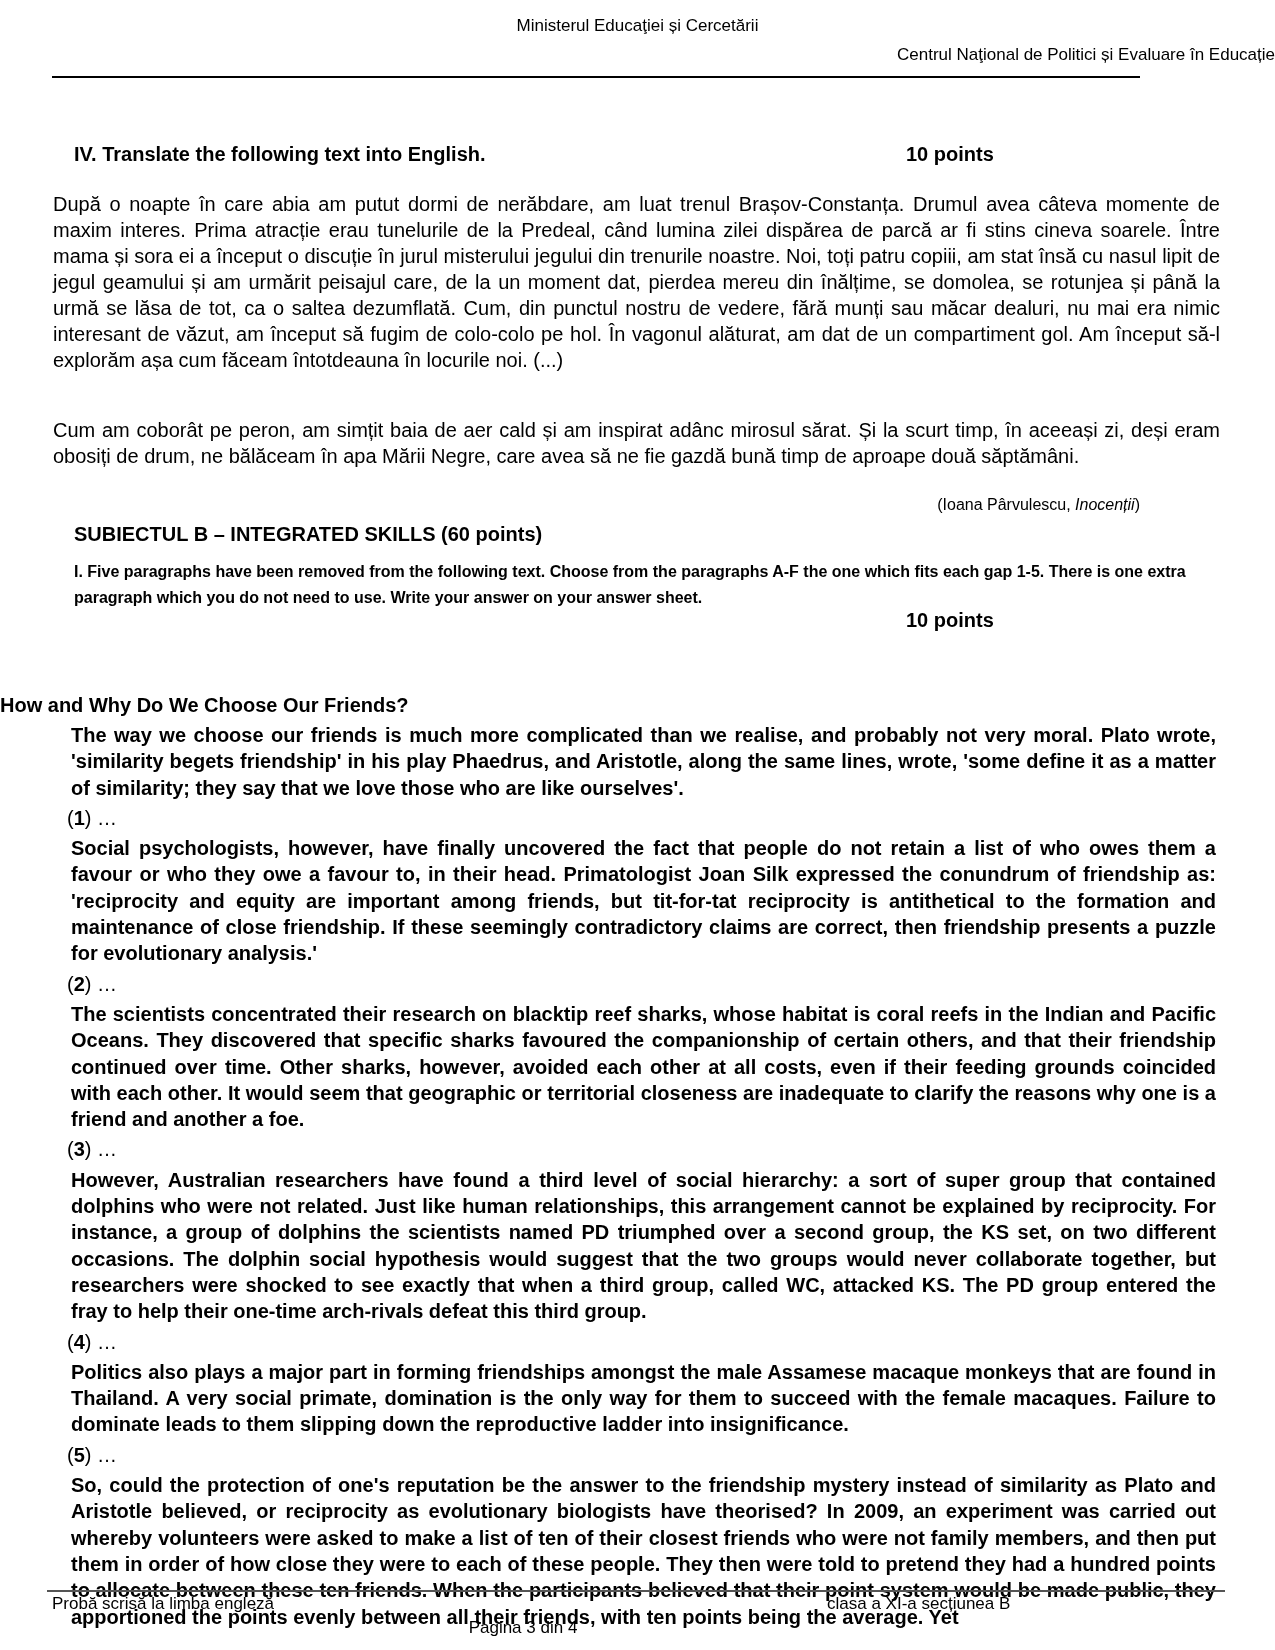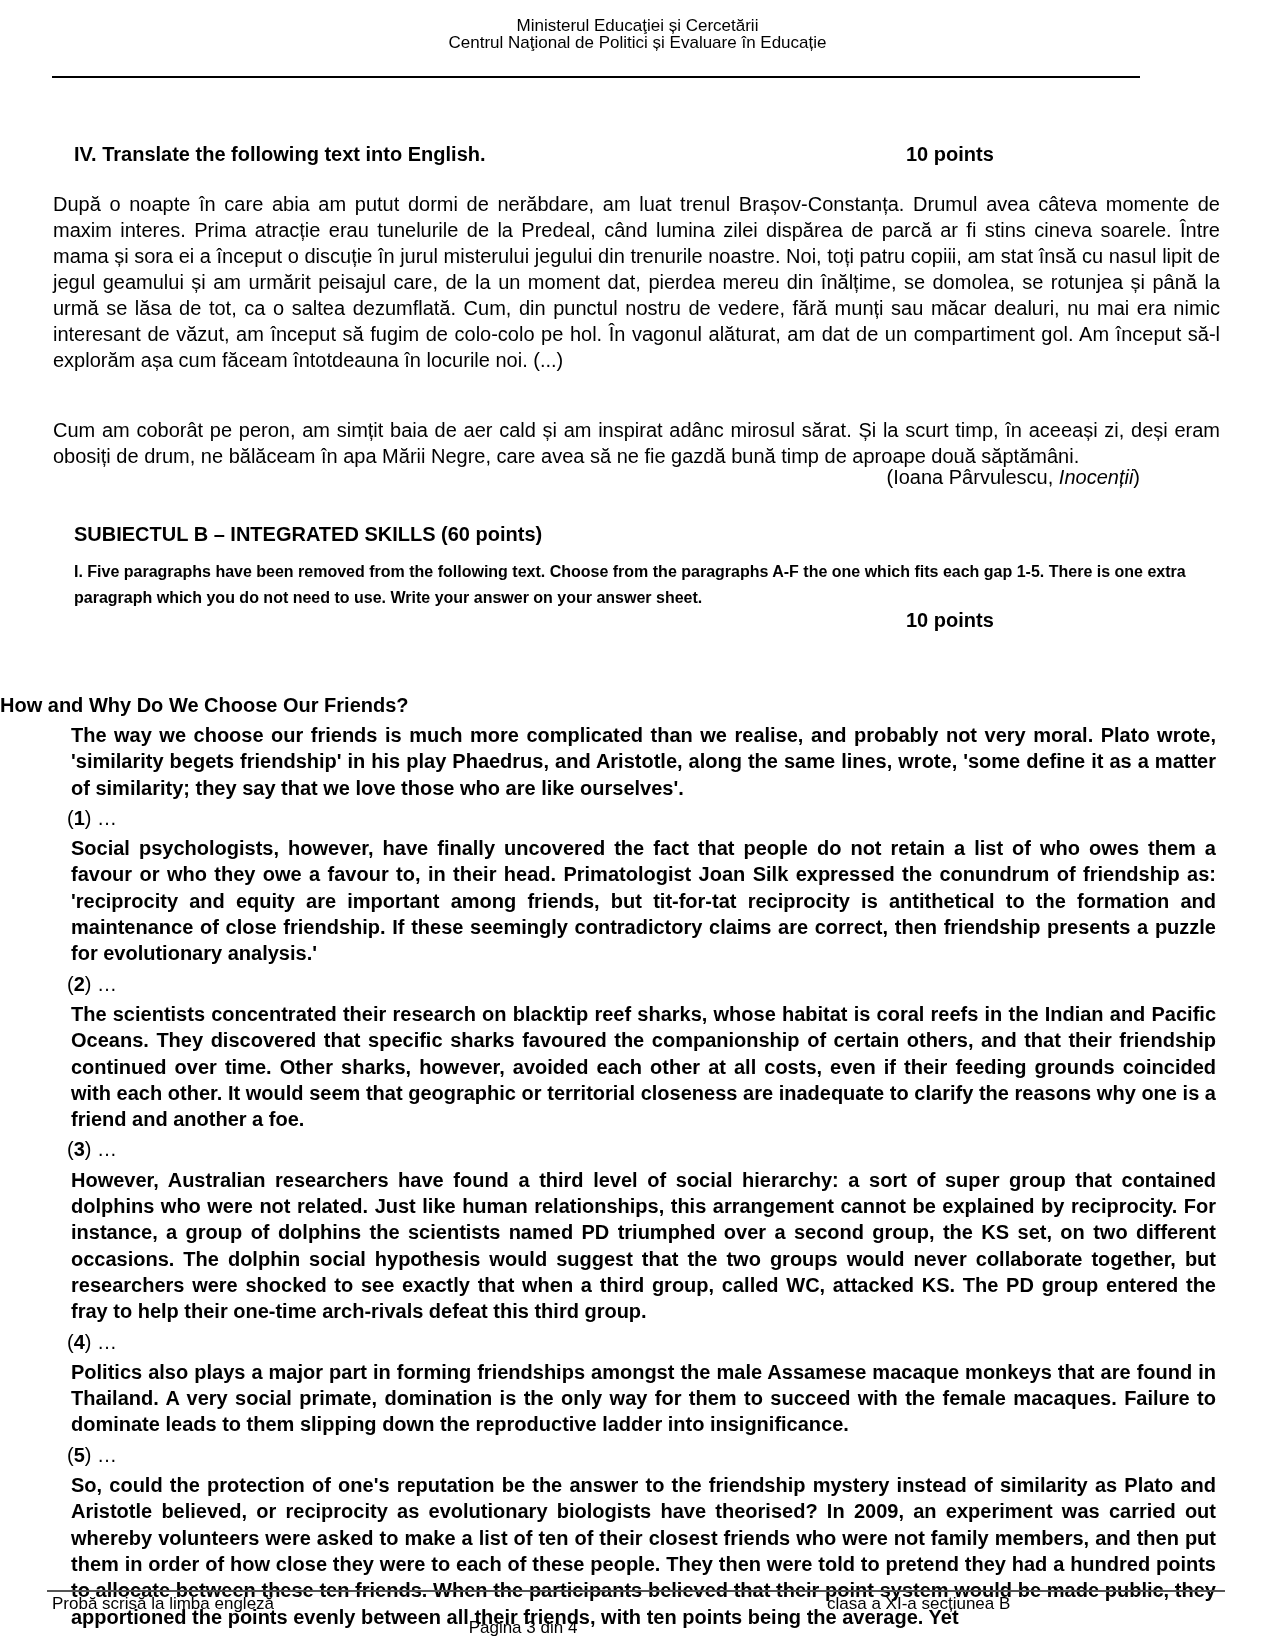--- a/index.html
+++ b/index.html
@@ -1,27 +1,27 @@
 <!DOCTYPE html>
 <html><head>
 <meta charset="utf-8">
 <style>
   html, body { margin:0; padding:0; background:#ffffff; }
   body { width:1275px; height:1650px; position:relative; overflow:hidden;
          font-family:"Liberation Sans", sans-serif; color:#000; }
   .hdr { position:absolute; left:0; width:1275px; text-align:center; font-size:17px; line-height:21px; }
   .hdr1 { top:15px; }
-  .hdr2 { top:32px; }
+  .hdr2 { top:44px;text-align:right; }
   .rule-top { position:absolute; left:52px; top:76px; width:1088px; height:0; border-top:2px solid #000; }
 
   .sec-title { position:absolute; left:74px; font-weight:bold; font-size:20px; line-height:24px; }
   .pts { position:absolute; left:955px; font-weight:bold; font-size:20px; line-height:24px; }
 
   .para { position:absolute; left:53px; width:1167px; font-size:20px; line-height:26px; text-align:justify; margin:0; }
-  .cite { position:absolute; right:135px; top:464px; font-size:20px; line-height:26px; }
+  .cite { position:absolute; right:135px; top:492px; font-size:16px; line-height:26px; }
   .cite i { font-style:italic; }
 
   .instr { position:absolute; left:74px; width:1126px; font-weight:bold; font-size:16px; line-height:26px; margin:0; }
   .article-title { position:absolute; left:0; width:1275px; top:692px; text-align:left; font-weight:bold; font-size:20px; line-height:26px; }
   .article { position:absolute; left:67px; width:1153px; top:718px; font-size:20px; line-height:26.3px; }
   .article p { margin:4px; text-align:justify;font-weight:bold; }
   .gap b { font-weight:bold; }
 
   .rule-bot { position:absolute; left:47px; top:1590px; width:1178px; height:0; border-top:2px solid #555; }
   .foot { position:absolute; font-size:17px; line-height:20px; }

